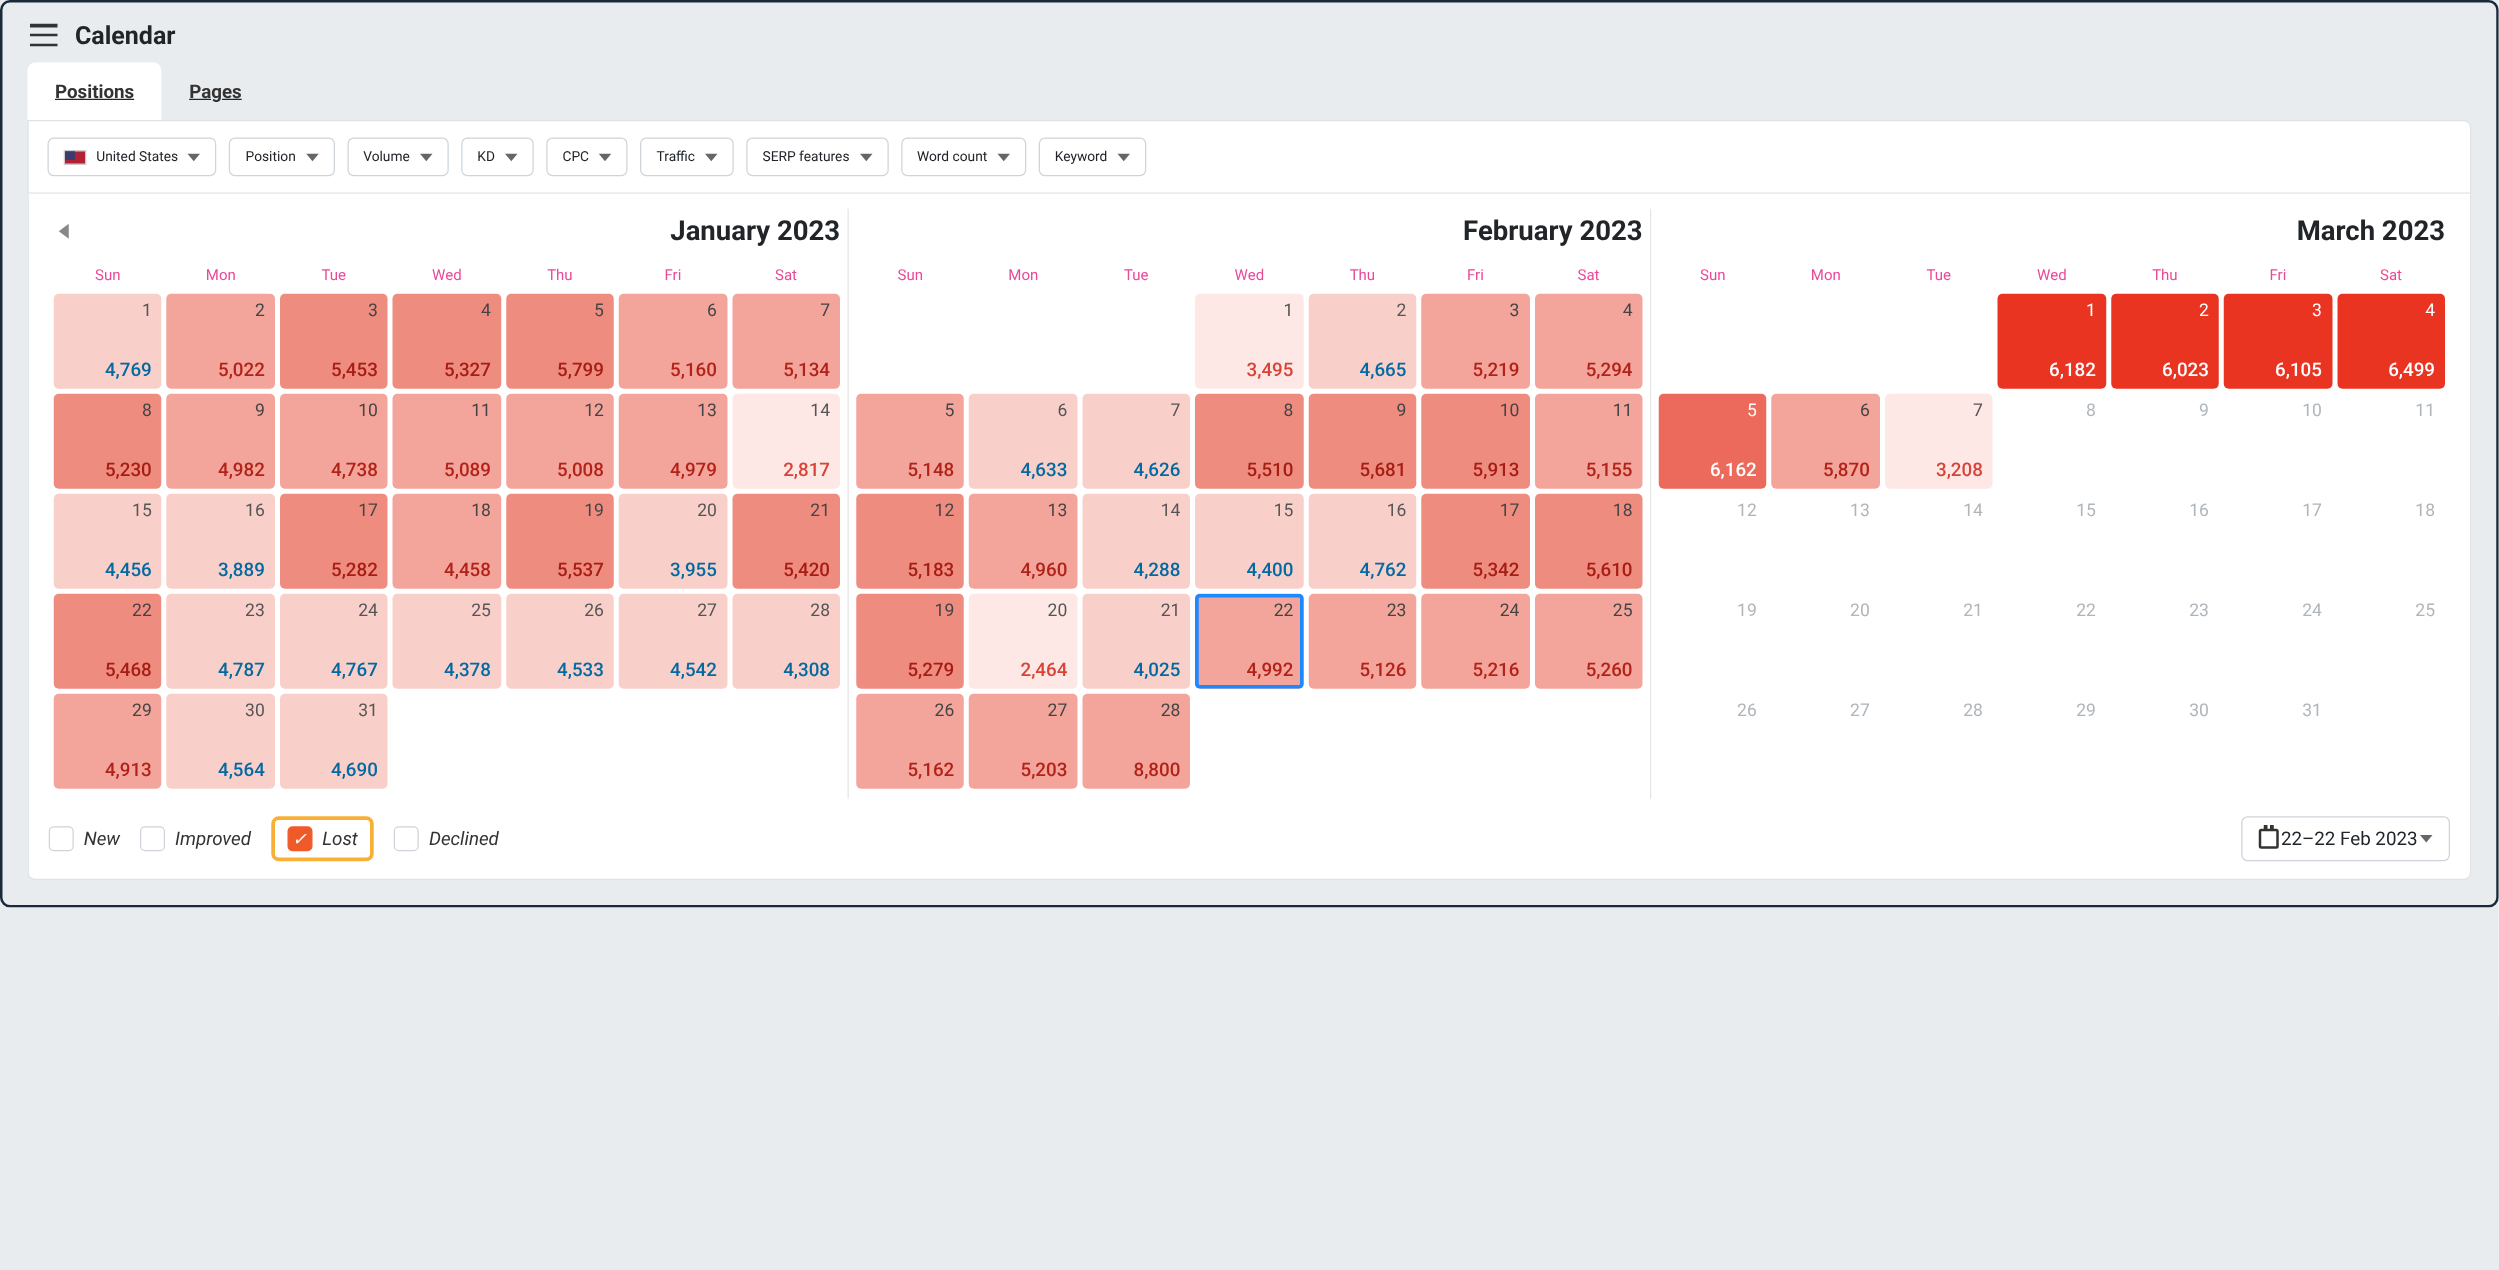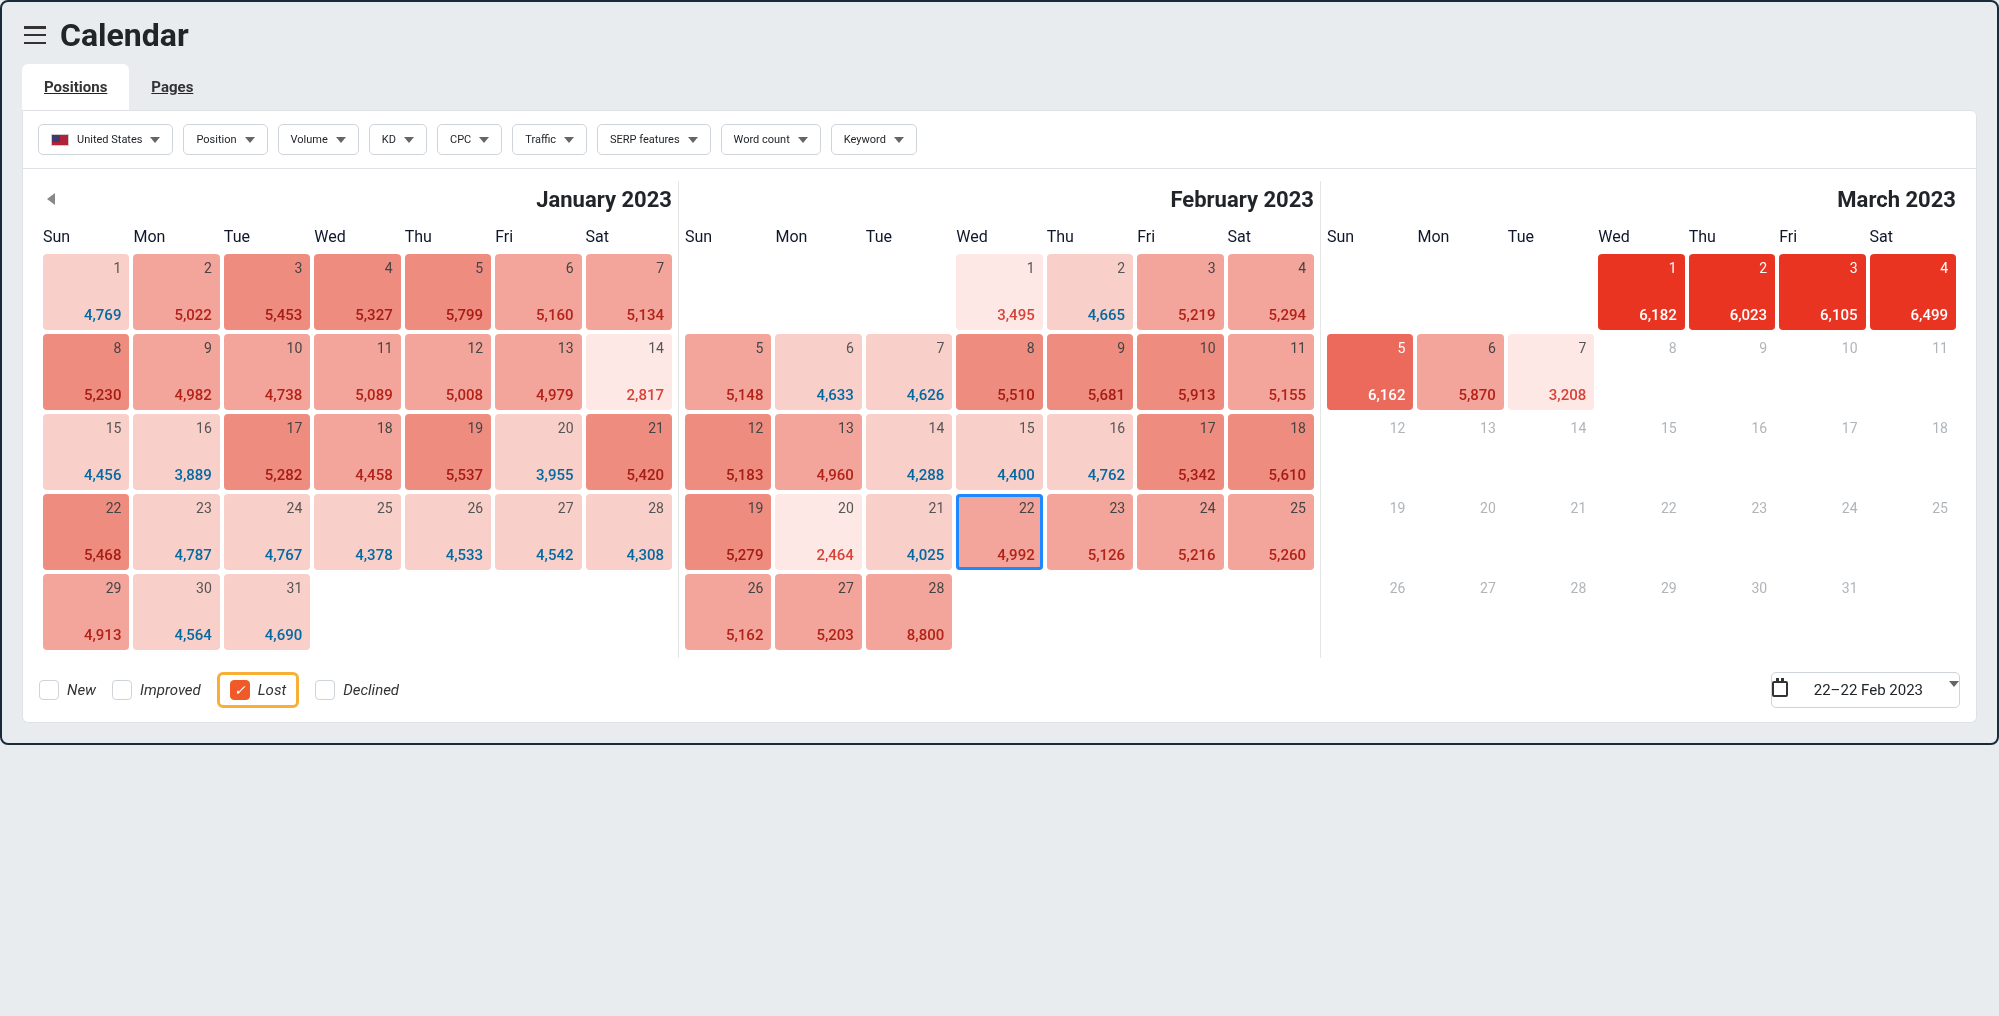--- a/index.html
+++ b/index.html
@@ -22,21 +22,21 @@
     align-items: center;
     padding: 14px 22px 10px;
     gap: 14px;
   }
   .menu-icon {
     width: 22px; height: 18px;
     display: flex; flex-direction: column; justify-content: space-between;
     cursor: pointer;
   }
   .menu-icon span { display:block; height:2.5px; background:#333; width:100%; }
-  .page-title { font-size: 32px; font-weight: 700; color:#212529; }
+  .page-title { font-size: 20px; font-weight: 700; color:#212529; }
 
   
   .tabs {
     display:flex;
     padding: 0 20px;
     gap: 0;
     text-decoration: underline;
   }
   .tab {
     padding: 14px 22px 14px;
@@ -122,21 +122,21 @@
     position:absolute;
     left:4px;
     top:50%; transform:translateY(-50%);
     width:0;height:0;
     border-top:6px solid transparent;
     border-bottom:6px solid transparent;
     border-right:8px solid #888;
     cursor:pointer;
   }
   .dow-row { display:grid; grid-template-columns: repeat(7,1fr); gap:4px; padding: 4px 0 6px; }
-  .dow { text-align:left; font-size:16px; color:#0f172a; padding:6px 0 2px; }
+  .dow { text-align:center; font-size:12px; color:#ec4899; padding:6px 0 2px; }
   .grid { display:grid; grid-template-columns: repeat(7,1fr); gap:4px; }
   .cell {
     height: 76px;
     border-radius: 4px;
     padding: 6px 8px 6px;
     display:flex;
     flex-direction:column;
     justify-content:space-between;
     text-align:right;
     position:relative;
@@ -172,23 +172,23 @@
   }
   .legend { display:flex; align-items:center; gap:16px;font-style:italic; }
   .legend-item { display:flex; align-items:center; gap:8px; font-size:15px; color:#333; }
   .chk {
     width:20px;height:20px;border:1.5px solid #ced4da;border-radius:4px;
     display:flex;align-items:center;justify-content:center;background:#fff;
   }
   .chk.checked { background:#f05a28; border-color:#f05a28; color:#fff; font-size:14px; }
   .legend-item.highlight { border:3px solid #f7b035; padding:5px 10px; border-radius:6px; }
   .date-picker {
-    display:flex;align-items:flex-start;gap:26px;
+    display:flex;align-items:center;gap:2px;
     border:1px solid #ced4da; border-radius:5px;
-    padding:8px 0; font-size:15px; cursor:pointer;
+    padding:8px 13px; font-size:15px; cursor:pointer;
   }
   .cal-icon{
     width:16px;height:16px;border:2px solid #333;border-radius:2px;position:relative;
   }
   .cal-icon::before{
     content:'';position:absolute;top:-5px;left:2px;width:3px;height:4px;background:#333;
   }
   .cal-icon::after{
     content:'';position:absolute;top:-5px;right:2px;width:3px;height:4px;background:#333;
   }

